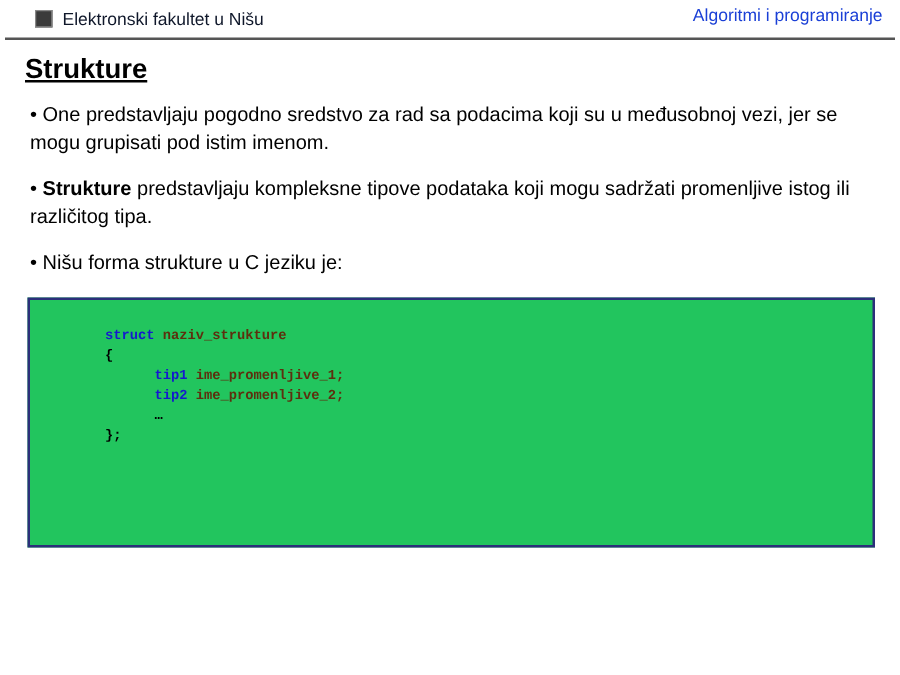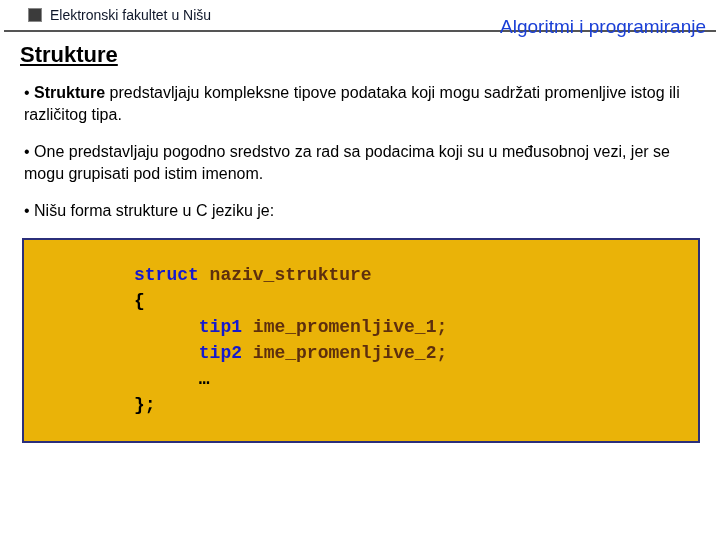--- a/index.html
+++ b/index.html
@@ -37,48 +37,48 @@
   .header-square {
     width: 14px;
     height: 14px;
     background: #3b3b3b;
     border: 1px solid #888;
     margin-right: 8px;
   }
   .header-right {
     position: absolute;
     right: 10px;
-    top: 12px;
+    top: 0;
     color: #1a3fd6;
-    font-size: 19px;
+    font-size: 14px;
   }
   .title {
     margin: 10px 0 0 20px;
     font-size: 22px;
     font-weight: bold;
     text-decoration: underline;
     color: #000;
   }
   .content {
     padding: 14px 24px 0 24px;
     font-size: 16px;
     line-height: 1.35;
     color: #000;
   }
   .para {
     margin-bottom: 16px;
   }
   .bold { font-weight: bold; }
   .codebox {
     margin: 8px 20px 0 22px;
-    background: #eab308;
+    background: #22c55e;
     border: 2px solid #2b2f7a;
-    padding: 22px 20px 22px 110px;
+    padding: 22px 20px 22px 60px;
     font-family: "Courier New", Courier, monospace;
-    font-size: 18px;
+    font-size: 11px;
     font-weight: bold;
     line-height: 1.45;
     color: #000;
     white-space: pre;
     min-height: 200px;
   }
   .blue  { color: #1519ce; }
   .brown { color: #5d2f0e; }
 </style>
 </head>
@@ -91,25 +91,25 @@
       <div class="header-square"></div>
       <span>Elektronski fakultet u Nišu</span>
     </div>
     <div class="header-right">Algoritmi i programiranje</div>
   </div>
 
   <div class="title">Strukture</div>
 
   <div class="content">
 
+    <div class="para">• One predstavljaju pogodno sredstvo za rad sa podacima koji su u međusobnoj vezi, jer se mogu grupisati pod istim imenom.</div>
+
     <div class="para">
       <span>• </span><span class="bold">Strukture</span><span> predstavljaju kompleksne tipove podataka koji mogu sadržati promenljive istog ili različitog tipa.</span>
     </div>
-
-    <div class="para">• One predstavljaju pogodno sredstvo za rad sa podacima koji su u međusobnoj vezi, jer se mogu grupisati pod istim imenom.</div>
 
     <div class="para">• Nišu forma strukture u C jeziku je:</div>
 
   </div>
 
   <div class="codebox"><span class="blue">struct</span><span class="brown"> naziv_strukture</span>
 <span>{</span>
 <span class="blue">      tip1</span><span class="brown"> ime_promenljive_1;</span>
 <span class="blue">      tip2</span><span class="brown"> ime_promenljive_2;</span>
 <span>      …</span>

